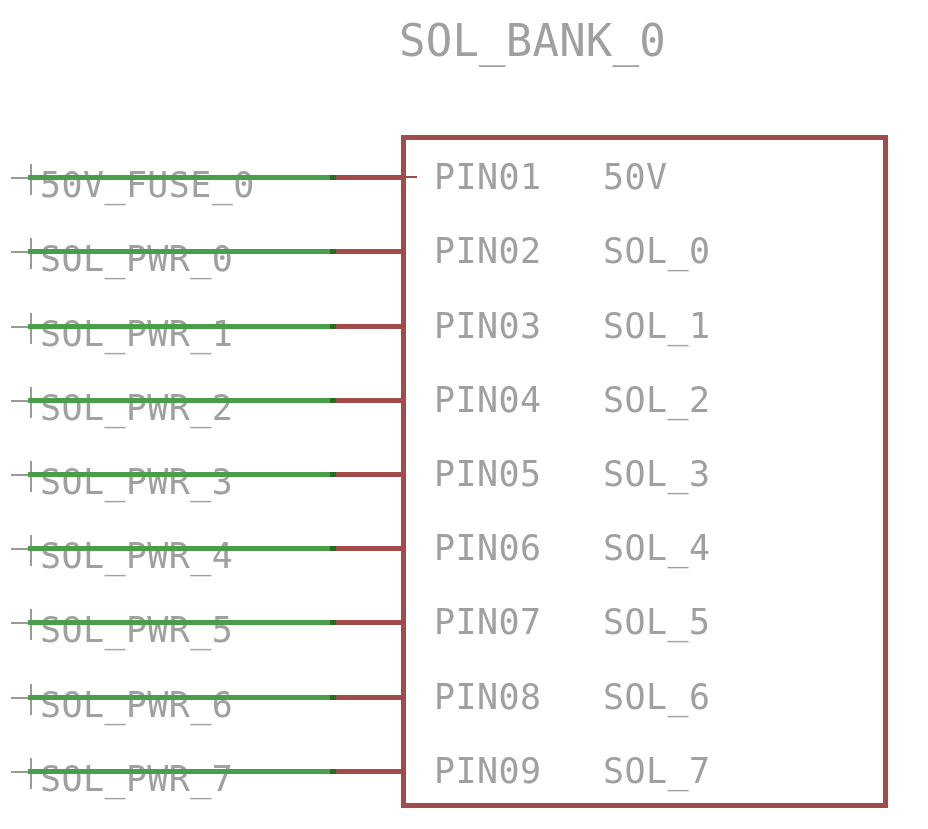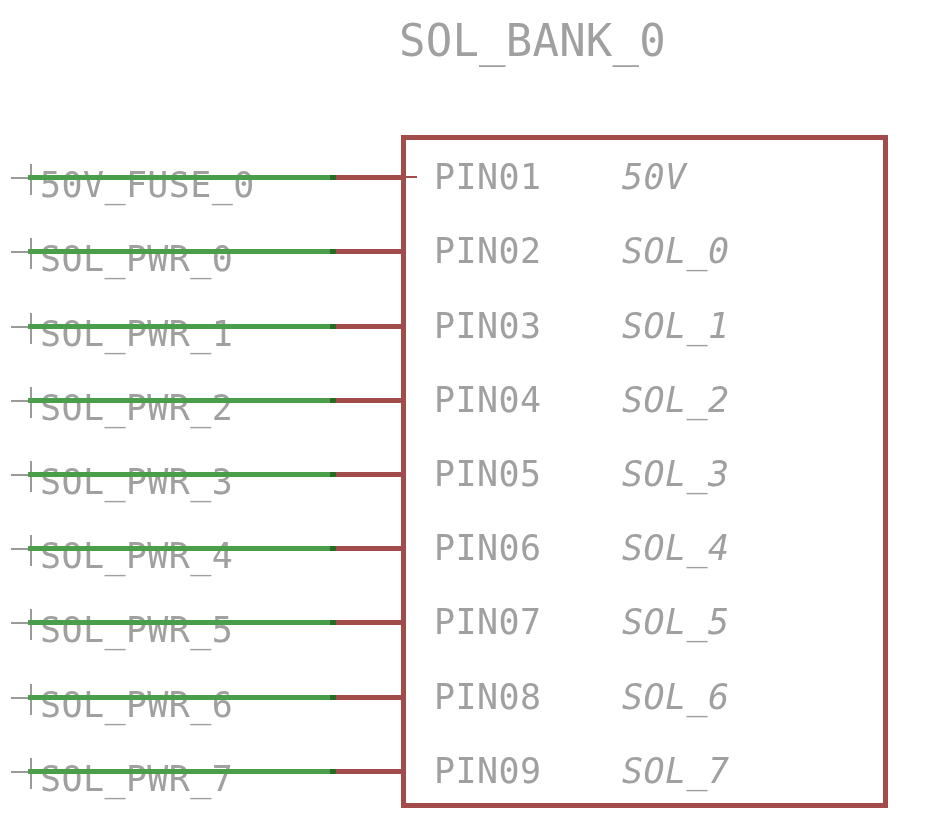--- a/index.html
+++ b/index.html
@@ -99,23 +99,22 @@
     top: calc(var(--y) - 2px);
     width: 67px;
     height: 5px;
     background: var(--symbol_red, #a14b4b);
   }
   .pin-name {
     left: 434px;
     top: calc(var(--y) - 17px);
   }
   .signal-name {
-    left: 622px;
+    left: 603px;
     top: calc(var(--y) - 17px);
-    font-style: italic;
   }
   #pin1-stub {
     position: absolute;
     left: 390px;
     top: 176px;
     width: 27px;
     height: 2px;
     background: var(--symbol_red, #a14b4b);
   }
 </style>

